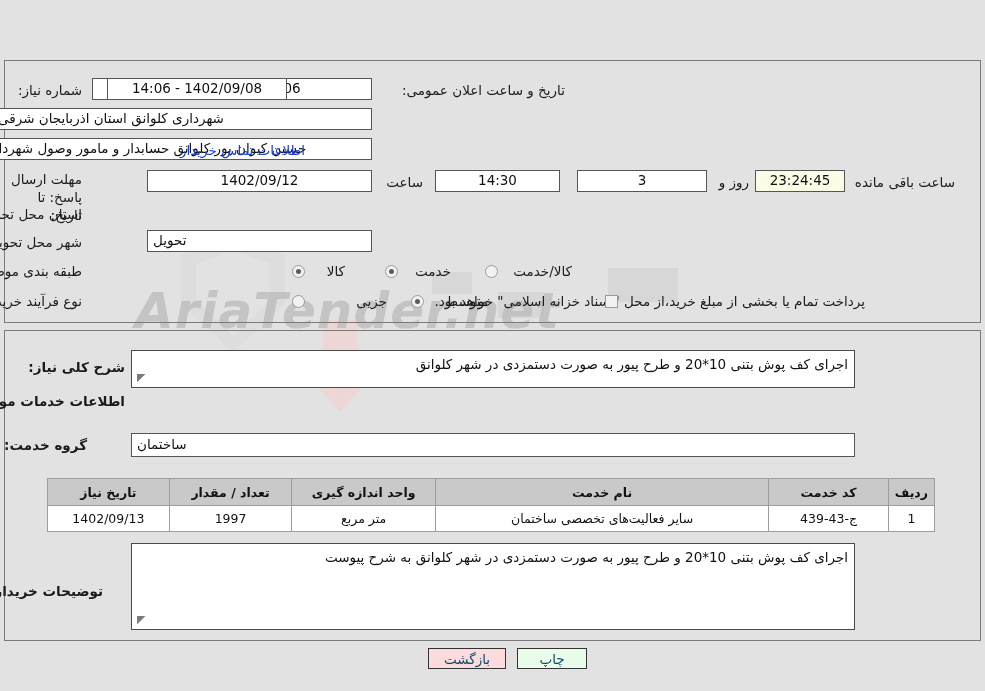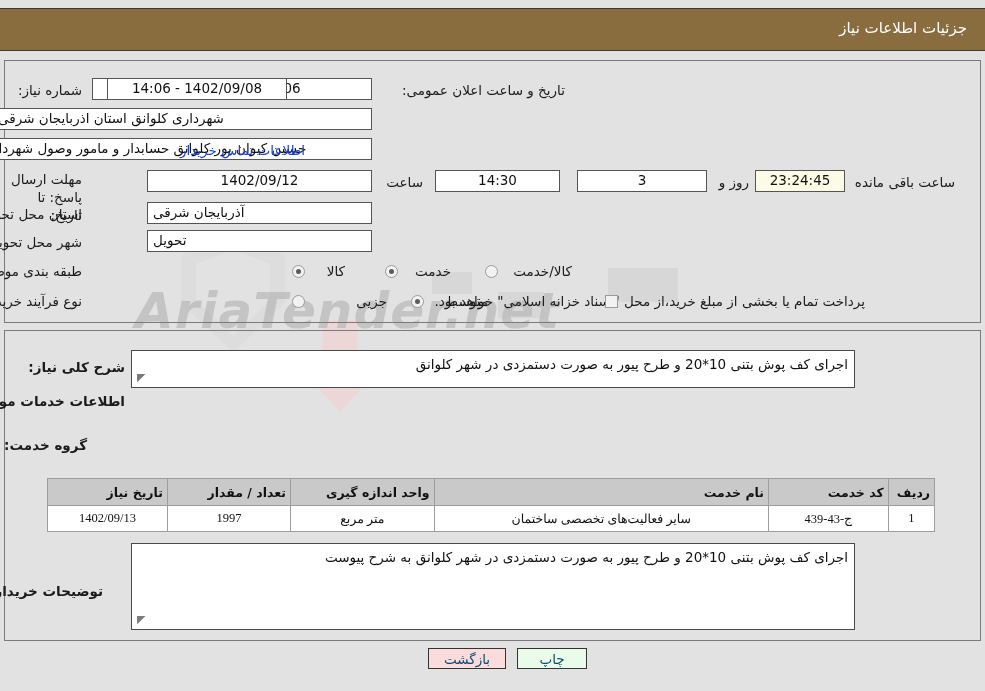--- a/index.html
+++ b/index.html
@@ -190,32 +190,31 @@
     z-index: 4;
     background: #ffffff;
   }
   #svc-table th {
     background: #c9c9c9;
     color: #111111;
     font-weight: bold;
     border: 1px solid #9d9d9d;
     height: 26px;
     padding: 0 4px;
-    text-align: right;
+    text-align: center;
     white-space: nowrap;
   }
   #svc-table td {
     background: #ffffff;
     color: #111111;
     border: 1px solid #9d9d9d;
     height: 25px;
     padding: 0 4px;
     text-align: center;
     white-space: nowrap;
-    font-family: Liberation Serif, serif;
   }
 
   
   .btn {
     position: absolute;
     box-sizing: border-box;
     border: 1px solid #333333;
     font-size: 13.5px;
     color: #0c4a6e;
     display: flex;
@@ -235,23 +234,20 @@
   <div class="watermark">
     <div class="wm-block" style="left:498px;top:292px;width:46px;height:26px;"></div>
     <div class="wm-block" style="left:608px;top:268px;width:70px;height:34px;"></div>
     <div class="wm-block" style="left:432px;top:272px;width:40px;height:22px;"></div>
     <div class="wm-shield"></div>
     <div class="wm-shield-inner"></div>
     <div class="wm-arrow"></div>
     <div class="wm-text">AriaTender.net</div>
   </div>
 
-  <div class="titlebar">
-    <span class="txt">جزئیات اطلاعات نیاز</span>
-  </div>
 
   <div class="panel" id="panel-top"></div>
 
   <div class="lbl" style="right:903px;top:82px;">شماره نیاز:</div>
   <div class="fld center" style="right:613px;top:78px;width:280px;height:22px;">1102090609000006</div>
 
   <div class="lbl" style="right:420px;top:82px;">تاریخ و ساعت اعلان عمومی:</div>
   <div class="fld center" style="right:698px;top:78px;width:180px;height:22px;">1402/09/08 - 14:06</div>
 
   <div class="lbl" style="right:903px;top:112px;">نام دستگاه خریدار:</div>
@@ -266,21 +262,20 @@
   </div>
   <div class="fld center" style="right:613px;top:170px;width:225px;height:22px;">1402/09/12</div>
   <div class="lbl" style="right:562px;top:174px;">ساعت</div>
   <div class="fld center" style="right:425px;top:170px;width:125px;height:22px;">14:30</div>
   <div class="fld center" style="right:278px;top:170px;width:130px;height:22px;">3</div>
   <div class="lbl" style="right:236px;top:174px;">روز و</div>
   <div class="fld center cream" style="right:140px;top:170px;width:90px;height:22px;">23:24:45</div>
   <div class="lbl" style="right:30px;top:174px;">ساعت باقی مانده</div>
 
   <div class="lbl" style="right:903px;top:206px;">استان محل تحویل:</div>
-  <div class="fld right" style="right:613px;top:202px;width:225px;height:22px;">آذربایجان شرقی</div>
 
   <div class="lbl" style="right:903px;top:234px;">شهر محل تحویل:</div>
   <div class="fld right" style="right:613px;top:230px;width:225px;height:22px;">تحویل</div>
 
   <div class="lbl" style="right:903px;top:263px;">طبقه بندی موضوعی:</div>
   <div class="radio on" style="right:680px;top:265px;"></div>
   <div class="lbl" style="right:640px;top:263px;">کالا</div>
   <div class="radio on" style="right:587px;top:265px;"></div>
   <div class="lbl" style="right:534px;top:263px;">خدمت</div>
   <div class="radio" style="right:487px;top:265px;"></div>
@@ -296,20 +291,21 @@
 
   <div class="panel" id="panel-bottom"></div>
 
   <div class="lbl lbl-b" style="right:860px;top:359px;">شرح کلی نیاز:</div>
   <div class="ta" style="right:130px;top:350px;width:724px;height:38px;">اجرای کف پوش بتنی 10*20 و طرح پیور به صورت دستمزدی  در شهر کلوانق</div>
   <div class="grip" style="right:840px;top:371px;">◥</div>
 
   <div class="lbl lbl-b" style="right:860px;top:393px;">اطلاعات خدمات مورد نیاز</div>
 
   <div class="lbl lbl-b" style="right:898px;top:437px;">گروه خدمت:</div>
+  <div class="fld right" style="right:130px;top:433px;width:724px;height:24px;">ساختمان</div>
 
   <table id="svc-table">
     <thead>
       <tr>
         <th style="width:38px;">ردیف</th>
         <th style="width:120px;">کد خدمت</th>
         <th style="width:350px;">نام خدمت</th>
         <th style="width:140px;">واحد اندازه گیری</th>
         <th style="width:120px;">تعداد / مقدار</th>
         <th style="width:120px;">تاریخ نیاز</th>

